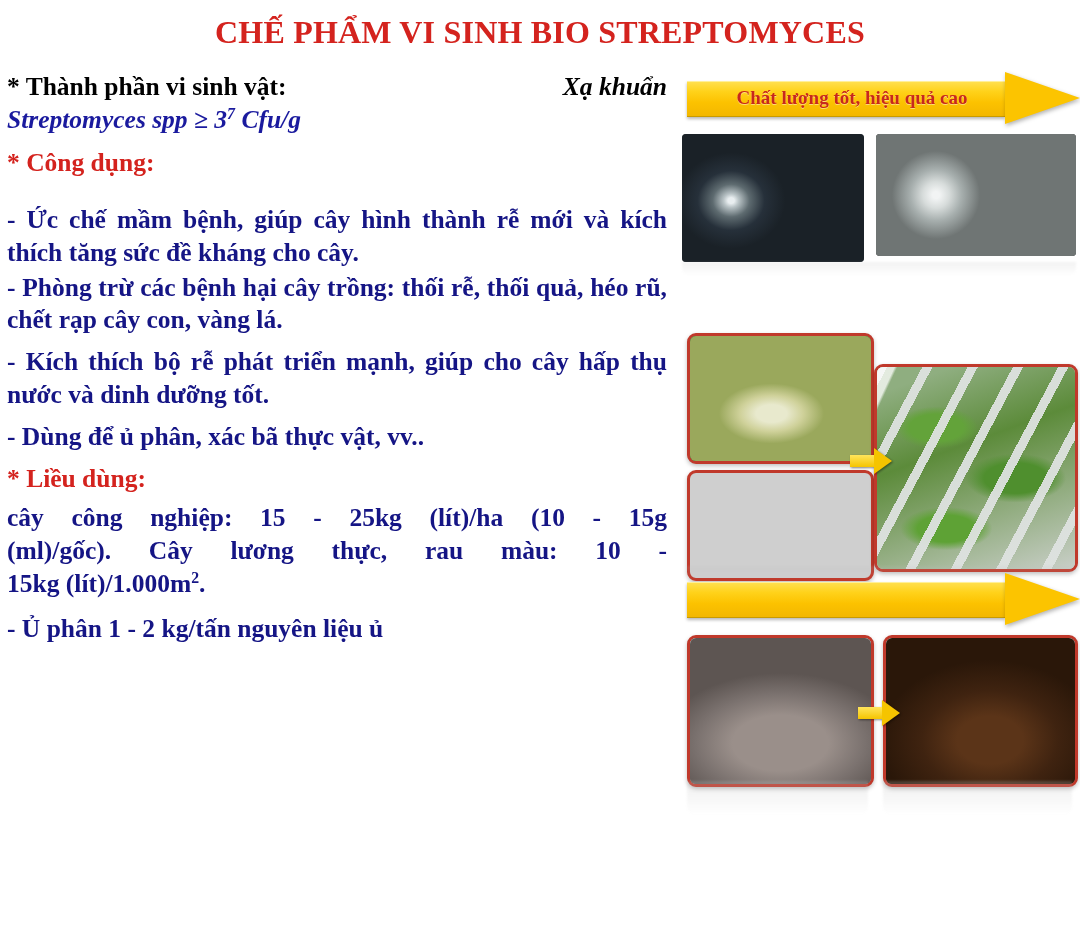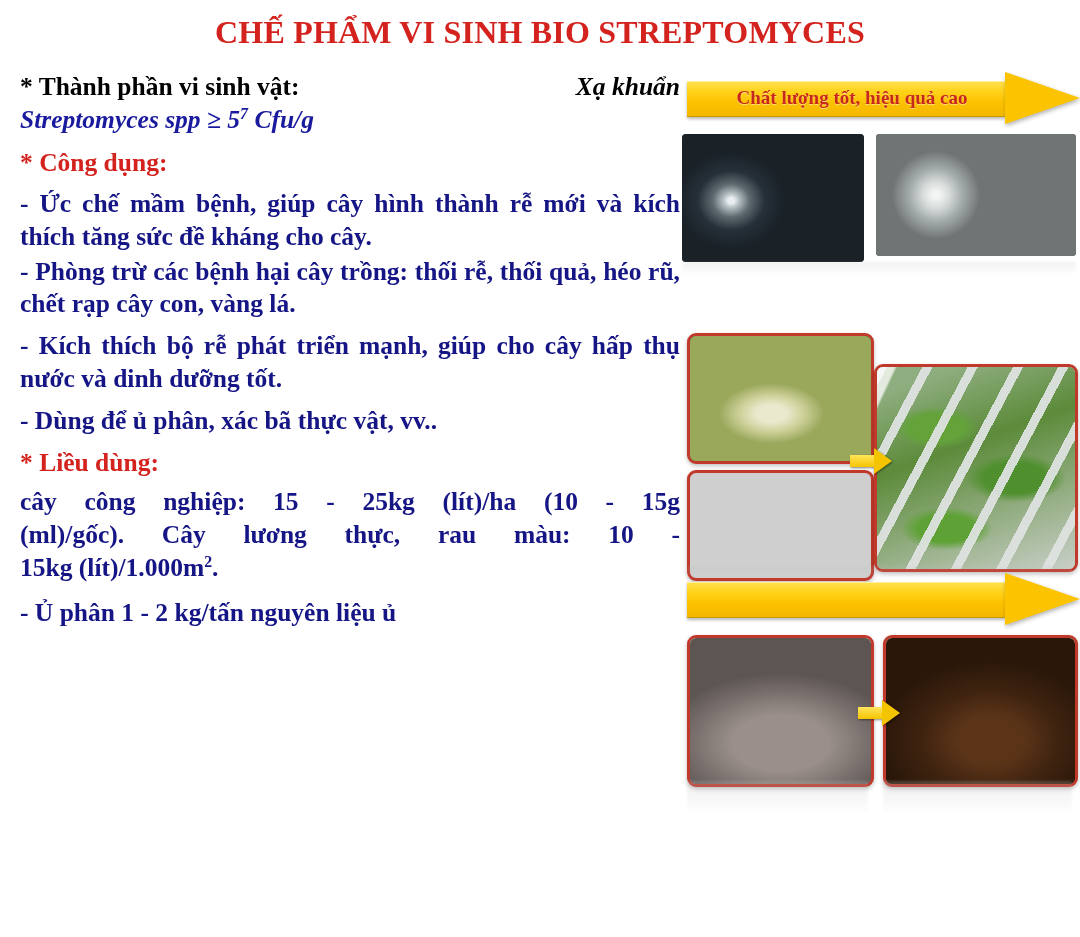--- a/index.html
+++ b/index.html
@@ -19,21 +19,21 @@
     color:#d4231e;
     font-weight:bold;
     font-size:32px;
     letter-spacing:.2px;
     font-family:"Liberation Serif", serif;
     white-space:nowrap;
   }
 
   
   .left-col{
-    position:absolute;left:20px;top:72px;width:660px;
+    position:absolute;left:7px;top:72px;width:660px;
   }
   .para{
     font-family:"Liberation Serif", serif;
     font-weight:bold;
     font-size:25.5px;
     line-height:1.29;
     color:#151585;
     margin:0 0 3px 0;
   }
   .para.red{color:#d4231e;}
@@ -165,24 +165,24 @@
   <div class="title">CHẾ PHẨM VI SINH BIO STREPTOMYCES</div>
 
   <div class="left-col">
 
     <div class="justline" style="margin-bottom:2px;">
       <span class="redtxt">* Thành phần vi sinh vật:</span>
       <span class="bluetxt ital">Xạ khuẩn</span>
     </div>
 
     <p class="para ital" style="color:#1a1a9e;margin-bottom:10px;">
-      <span>Streptomyces spp ≥ 5</span><sup>7</sup><span> Cfu/g</span>
+      <span>Streptomyces spp ≥ 3</span><sup>7</sup><span> Cfu/g</span>
     </p>
 
-    <p class="para red" style="margin-bottom:8px;">* Công dụng:</p>
+    <p class="para red" style="margin-bottom:24px;">* Công dụng:</p>
 
     <p class="para justify" style="margin-bottom:2px;">- Ức chế mầm bệnh, giúp cây hình thành rễ mới và kích thích tăng sức đề kháng cho cây.</p>
     <p class="para justify" style="margin-bottom:2px;">- Phòng trừ các bệnh hại cây trồng: thối rễ, thối quả, héo rũ, chết rạp cây con, vàng lá.</p>
     <p class="para justify p-gap" style="margin-bottom:2px;">- Kích thích bộ rễ phát triển mạnh, giúp cho cây hấp thụ nước và dinh dưỡng tốt.</p>
     <p class="para p-gap" style="margin-bottom:2px;">- Dùng để ủ phân, xác bã thực vật, vv..</p>
 
     <p class="para red p-gap" style="margin-bottom:6px;">* Liều dùng:</p>
 
     <div>
       <p class="para" style="margin:0;text-align:justify;text-align-last:justify;">cây công nghiệp: 15 - 25kg (lít)/ha (10 - 15g</p>

